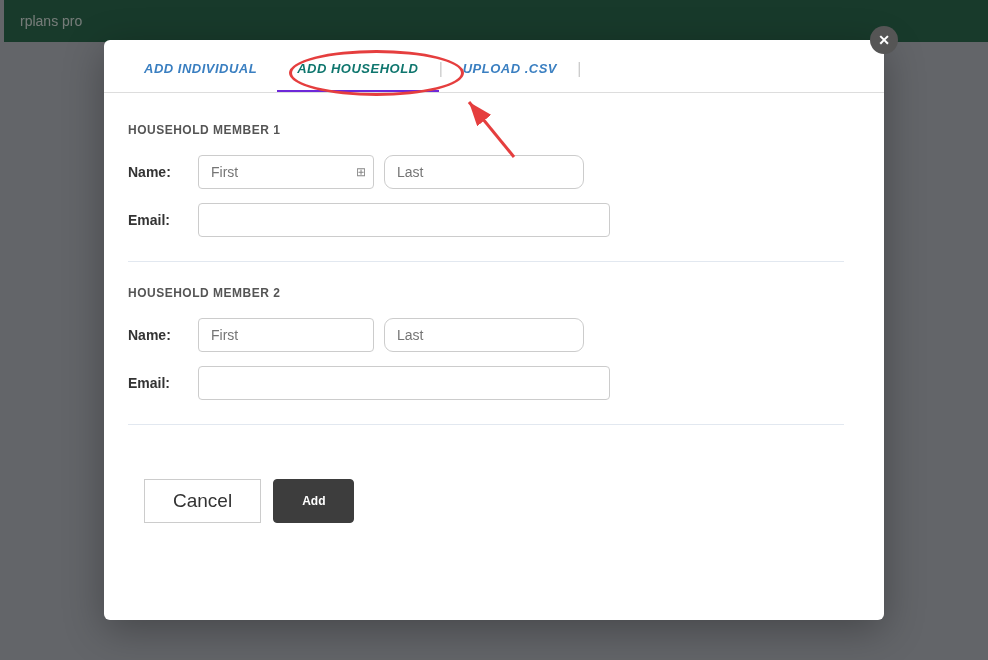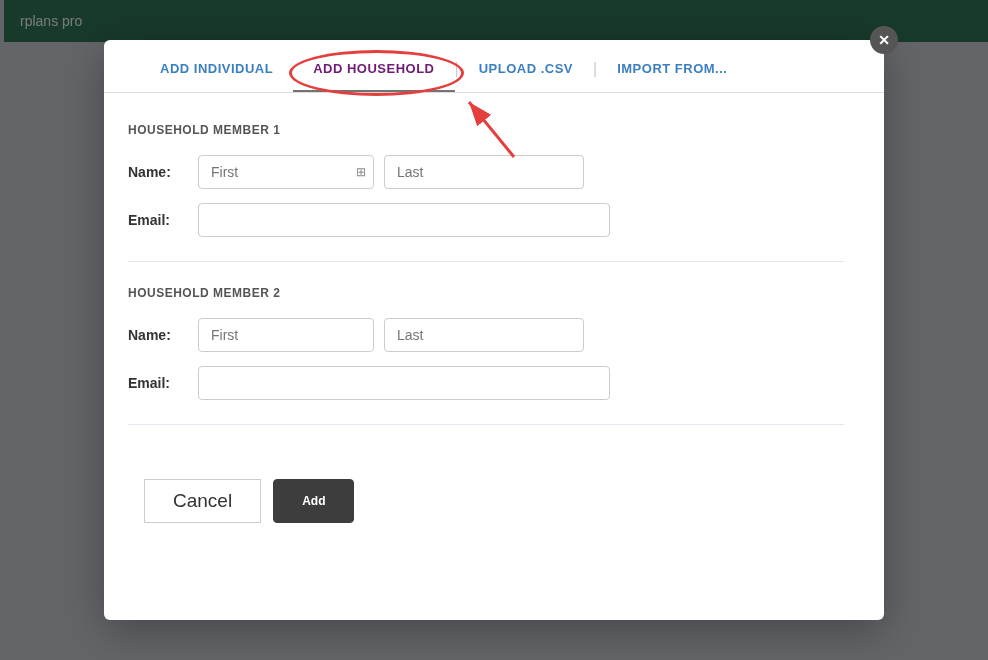--- a/index.html
+++ b/index.html
@@ -80,45 +80,46 @@
       color: #fff;
       font-size: 14px;
       font-weight: bold;
       z-index: 20;
     }
 
     
     .tab-nav {
       display: flex;
       align-items: center;
-      padding: 20px 40px 0 56px;
+      padding: 20px 40px 0 40px;
       border-bottom: 1px solid #ddd;
       gap: 0;
+      font-style: italic;
     }
 
     .tab-item {
       font-size: 13px;
       font-weight: 600;
       letter-spacing: 0.5px;
       text-transform: uppercase;
       color: #3a7fc1;
       cursor: pointer;
       padding: 0 20px 14px 20px;
       text-decoration: none;
       border-bottom: 2px solid transparent;
       position: relative;
     }
 
     .tab-item:first-child {
       padding-left: 0;
     }
 
     .tab-item.active {
-      color: #701a75;
-      border-bottom: 2px solid #737373;
+      color: #0f766e;
+      border-bottom: 2px solid #6d28d9;
     }
 
     .tab-separator {
       color: #ccc;
       padding-bottom: 14px;
       font-size: 16px;
     }
 
     
     .tab-circle {
@@ -179,20 +180,21 @@
       outline: none;
     }
 
     .input-first {
       width: 176px;
       position: relative;
     }
 
     .input-last {
       width: 200px;
+      border-radius: 9px;
     }
 
     .input-email {
       width: 412px;
     }
 
     .input-wrapper {
       position: relative;
       display: inline-block;
     }
@@ -271,21 +273,20 @@
     <button class="close-btn">✕</button>
 
     <div class="tab-circle"></div>
 
     <div class="tab-nav">
       <a class="tab-item">ADD INDIVIDUAL</a>
       <a class="tab-item active">ADD HOUSEHOLD</a>
       <span class="tab-separator">|</span>
       <a class="tab-item">UPLOAD .CSV</a>
       <span class="tab-separator">|</span>
-      <a class="tab-item">IMPORT FROM...</a>
     </div>
 
     <svg class="arrow-svg" width="100" height="70">
       <defs>
         <marker id="arrowhead" markerWidth="8" markerHeight="6" refX="8" refY="3" orient="auto">
           <polygon points="0 0, 8 3, 0 6" fill="#e53e3e"></polygon>
         </marker>
       </defs>
       <line x1="60" y1="65" x2="15" y2="10" stroke="#e53e3e" stroke-width="3" marker-end="url(#arrowhead)"></line>
     </svg>

